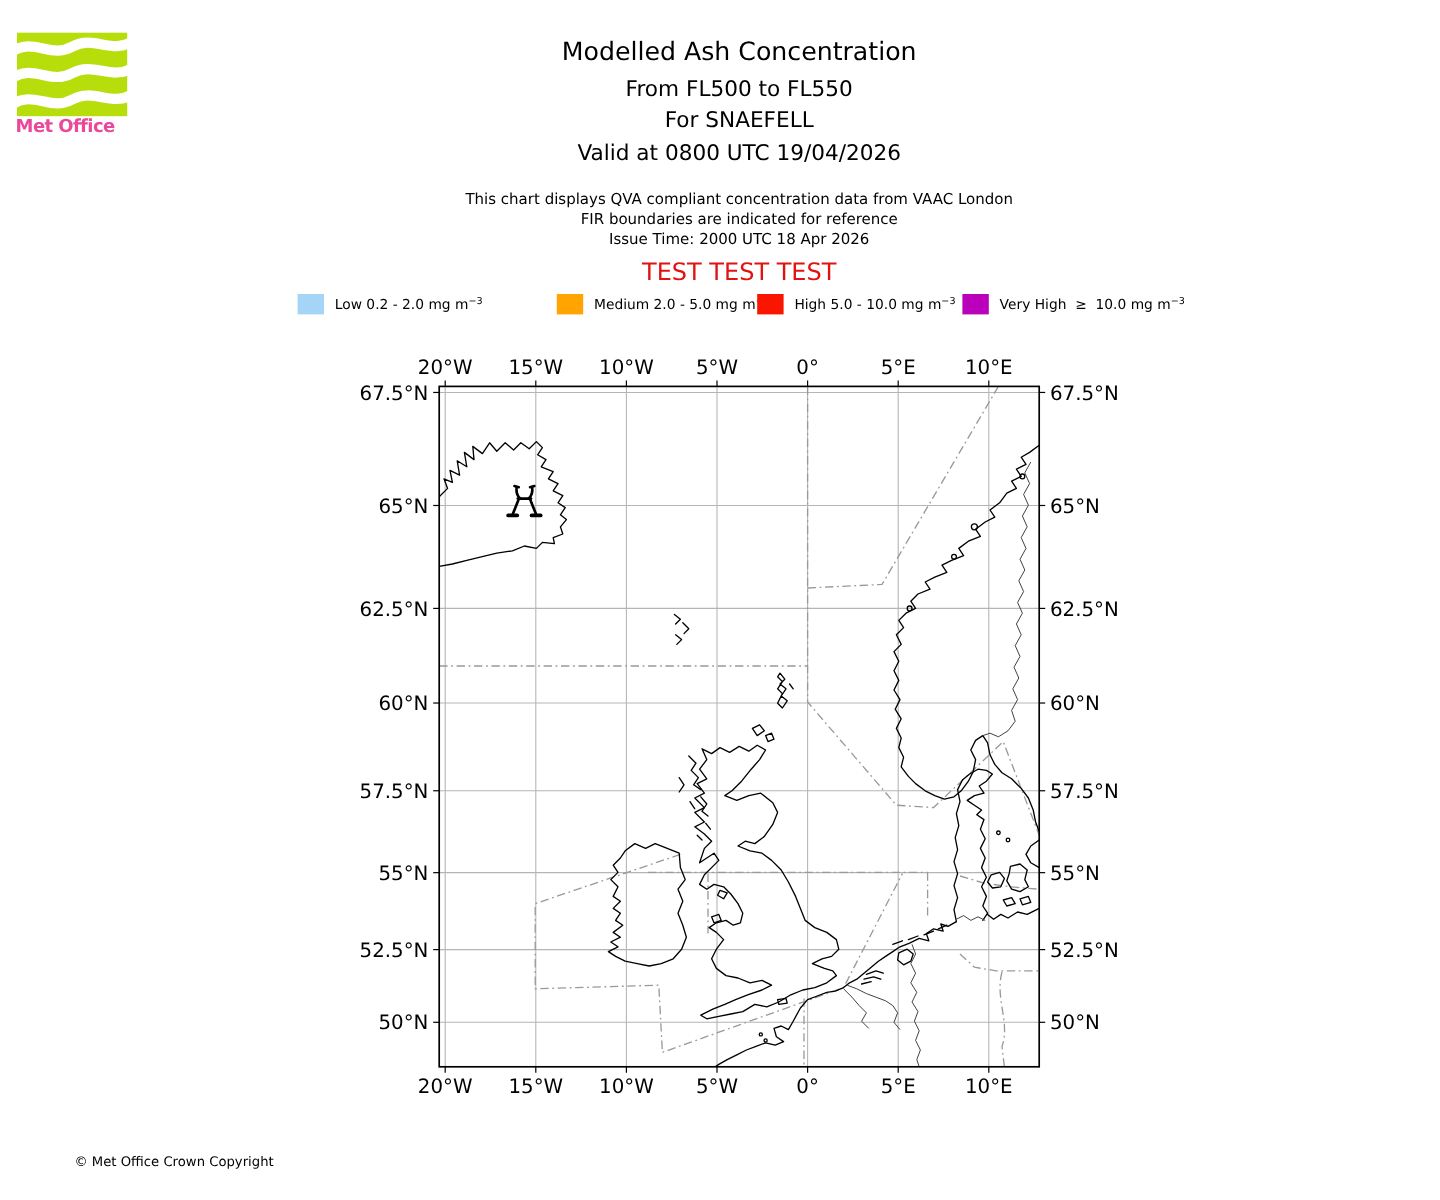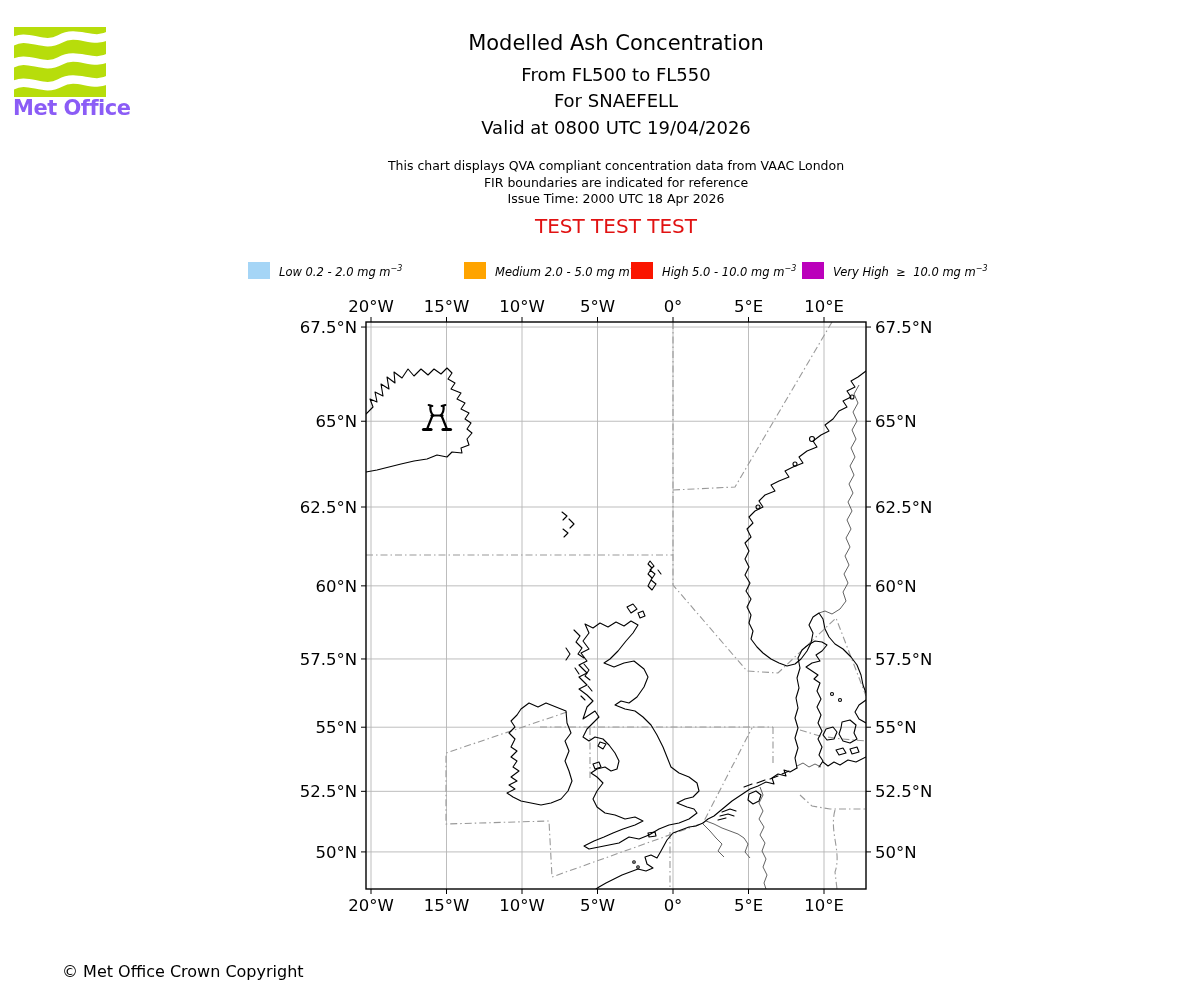--- a/index.html
+++ b/index.html
@@ -6,29 +6,29 @@
   #page{position:relative;width:1200px;height:1000px;background:#fff;overflow:hidden;
         font-family:"DejaVu Sans","Liberation Sans",sans-serif;color:#000;}
   .ctr{position:absolute;left:16px;width:1200px;text-align:center;white-space:pre;}
   #title-main{top:31px;font-size:21px;}
   .subtitle{font-size:18px;}
   #subtitle-fl{top:64px;} #subtitle-volcano{top:90px;} #subtitle-valid{top:117px;}
   .note{font-size:12.5px;}
   #note-1{top:158px;} #note-2{top:174.5px;} #note-3{top:191px;}
   #test-banner{top:214px;font-size:20px;}
   #legend{position:absolute;top:243px;left:0;width:1200px;height:24px;}
-  .legend-item{position:absolute;top:16px;height:20px;display:flex;align-items:flex-end;font-style:italic;}
+  .legend-item{position:absolute;top:0;height:20px;display:flex;align-items:center;}
   .legend-swatch{display:inline-block;width:22px;height:17px;margin-right:9px;}
   .legend-label{font-size:11.5px;white-space:pre;}
   .legend-label sup{font-size:8px;}
   #map-svg{position:absolute;left:0;top:280px;}
   #logo{position:absolute;left:14px;top:27px;width:120px;}
-  #logo-text{position:absolute;left:13px;top:96px;font-size:21px;font-weight:bold;
-             letter-spacing:-0.5px;color:#8b5cf6;}
-  #copyright{position:absolute;left:62px;top:962px;font-size:16px;}
+  #logo-text{position:absolute;left:13px;top:96px;font-size:15px;font-weight:bold;
+             letter-spacing:-0.5px;color:#ec4899;}
+  #copyright{position:absolute;left:62px;top:962px;font-size:11px;}
 </style>
 </head>
 <body>
 
 <div id="page">
 
   <div id="logo">
     <svg id="logo-svg" width="94" height="70" viewBox="0 0 94 70">
       <rect x="0" y="0" width="92" height="70" fill="#b7dd0b"></rect>
       <g stroke="#ffffff" stroke-width="8.5" fill="none" stroke-linecap="round">

